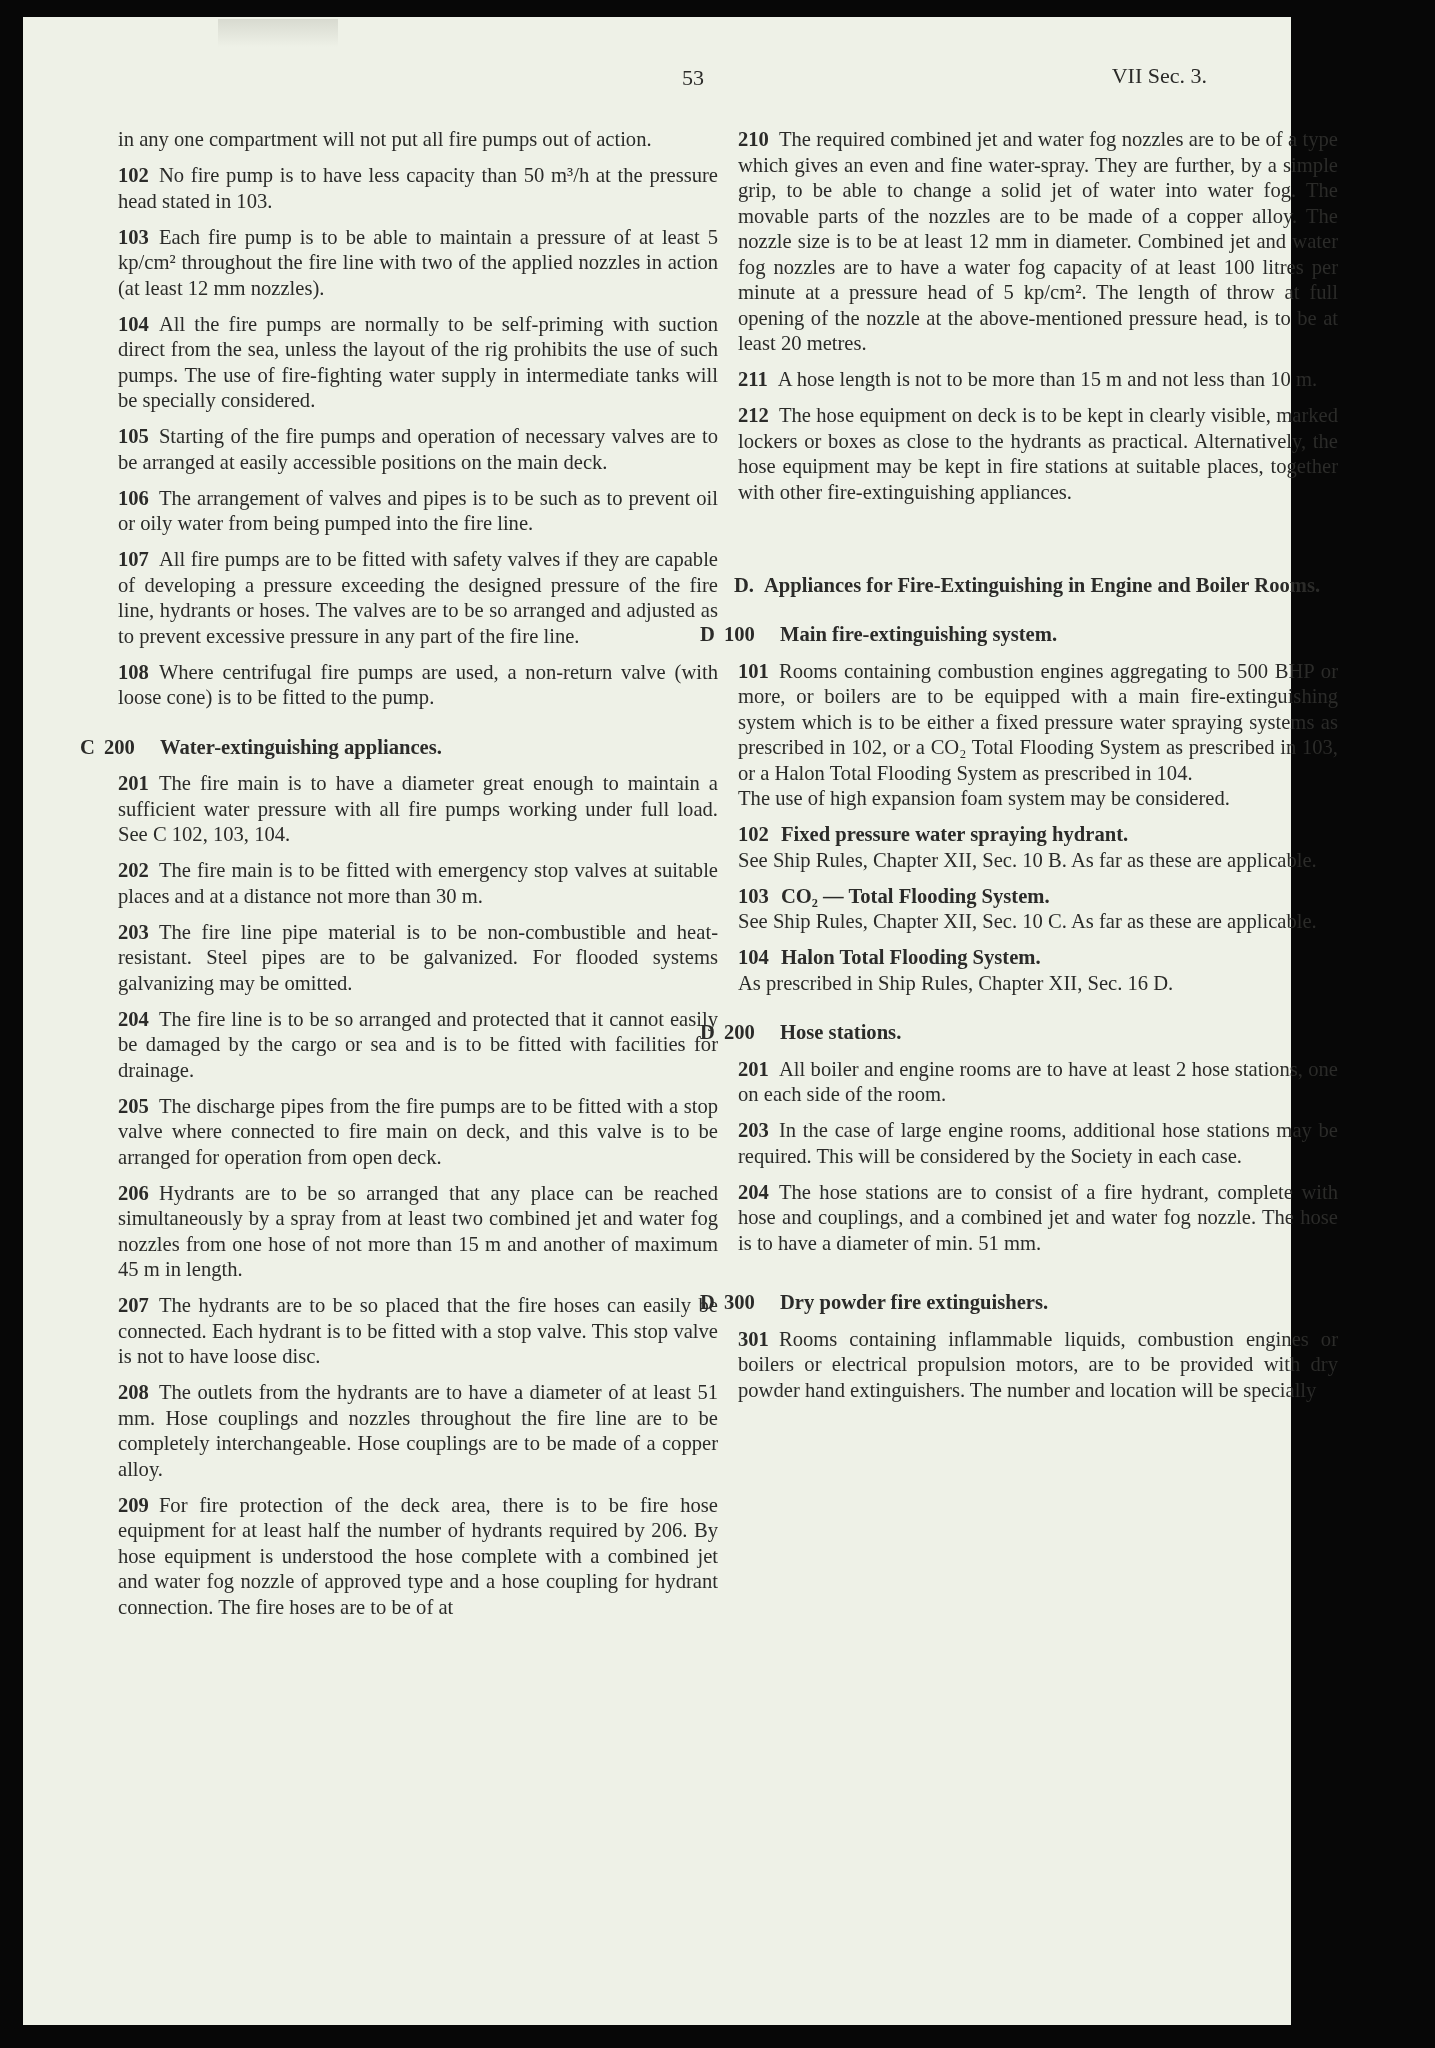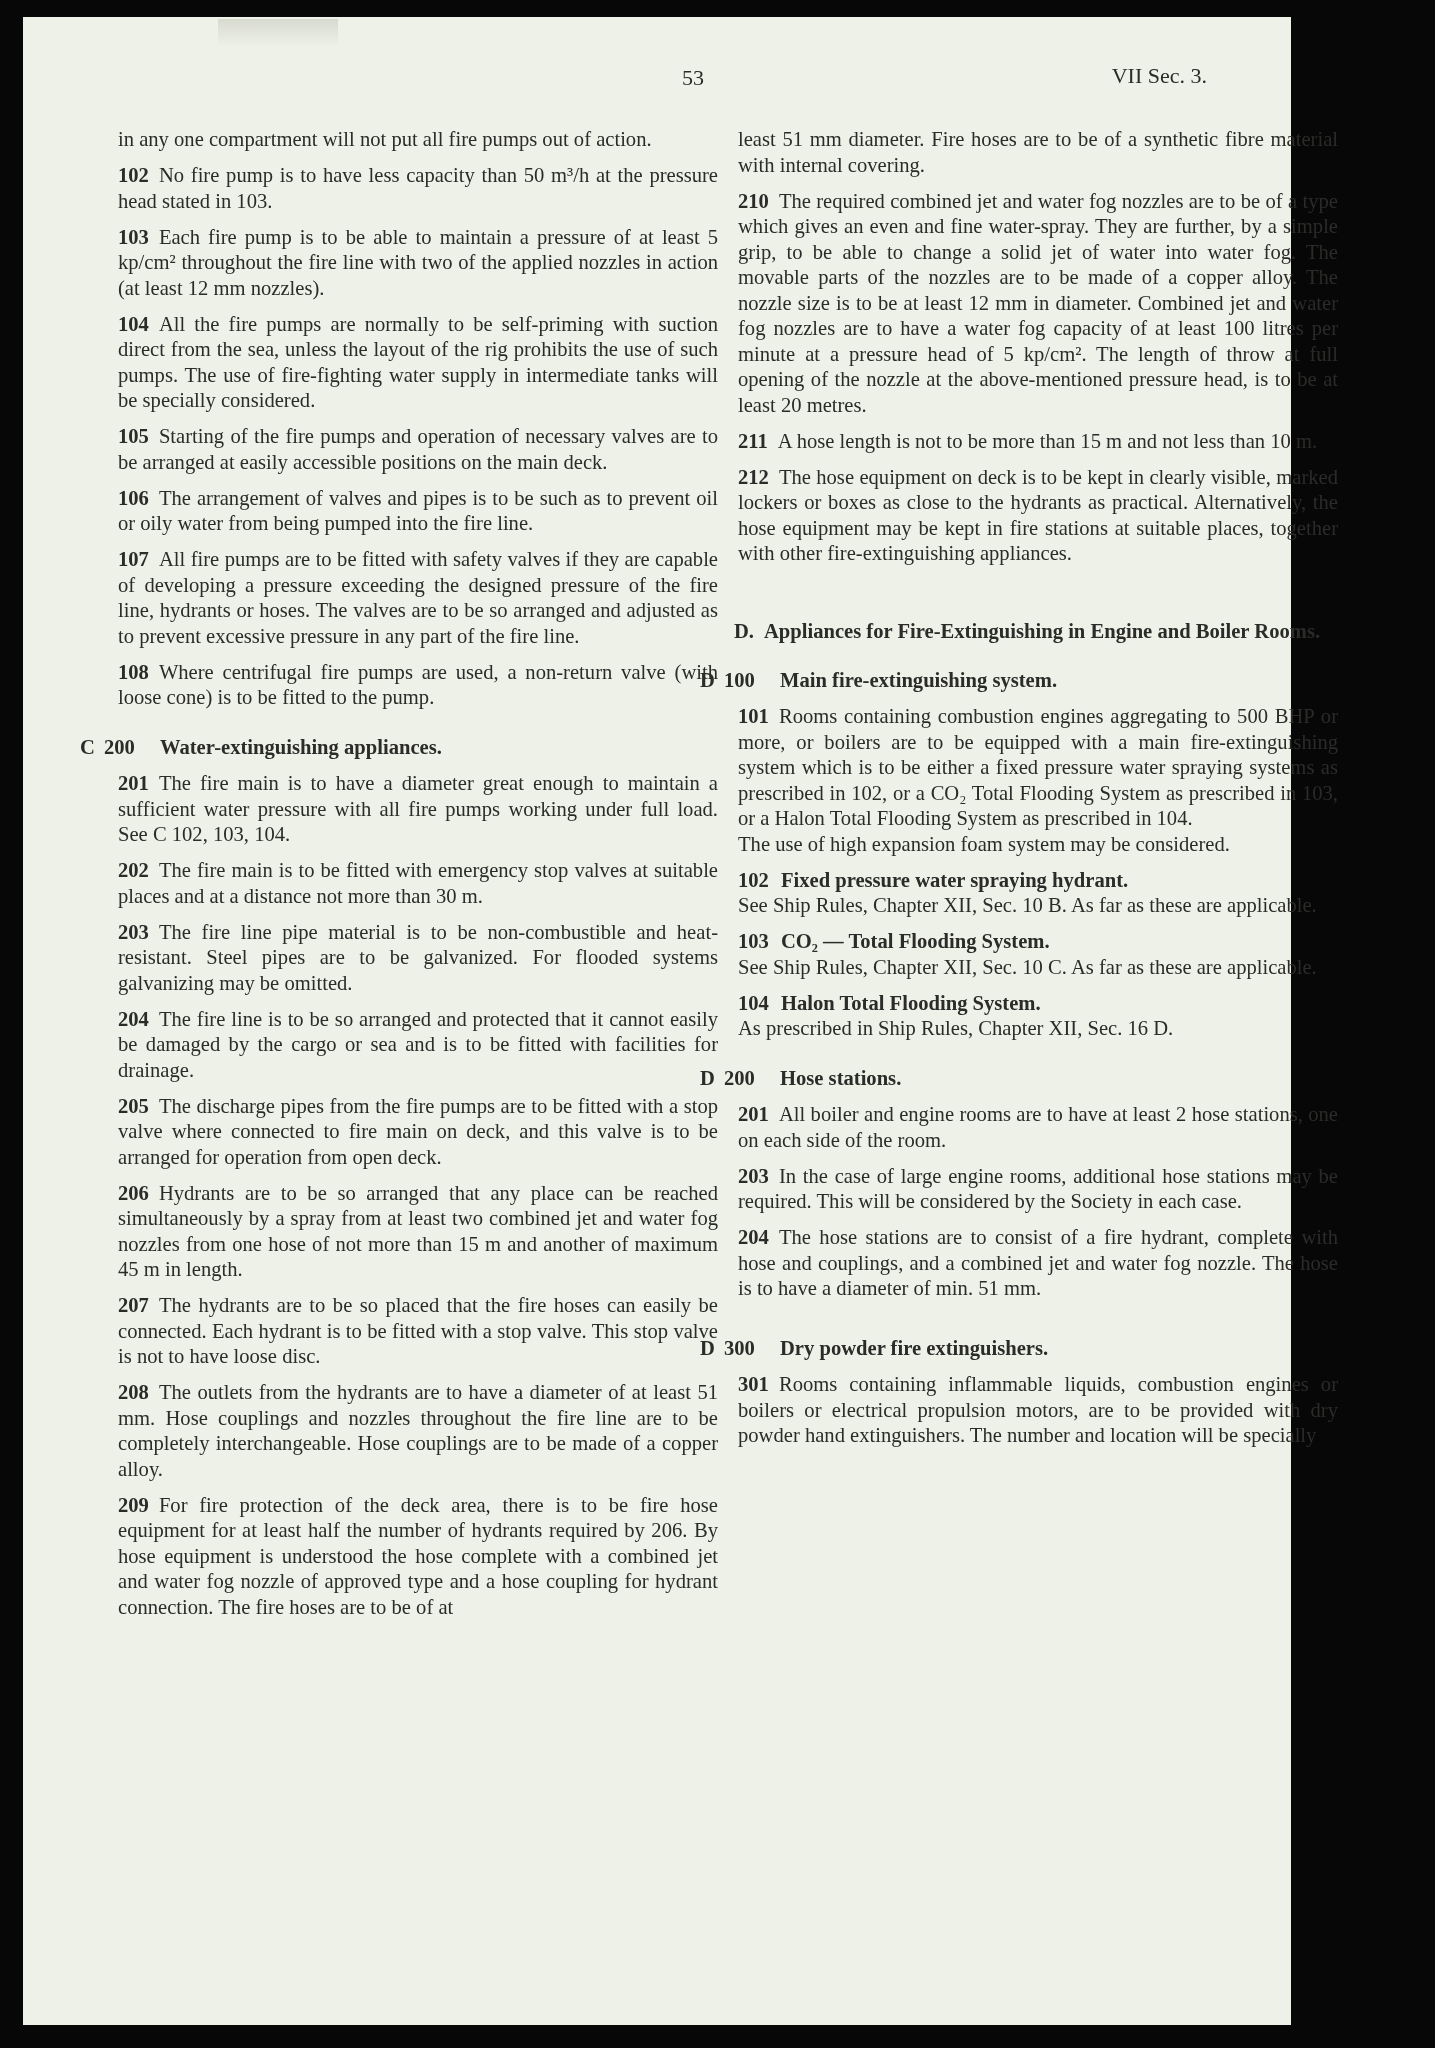--- a/index.html
+++ b/index.html
@@ -40,21 +40,21 @@
   .para { margin: 0 0 10.5px 0; }
   .para .num { font-weight: bold; margin-right: 10px; }
   .sub-head {
     font-weight: bold; margin: 24px 0 11px -38px;
     display: flex;
   }
   .sub-head .letter { width: 16px; margin-right: 8px; }
   .sub-head .code { width: 56px; }
   .section-title {
     font-weight: bold; text-align: center;
-    margin: 52px 0 22px -22px; line-height: 25px;
+    margin: 68px 0 22px -22px; line-height: 25px;
   }
   .section-title .lead { margin-right: 10px; }
   .item-title { font-weight: bold; margin: 0; }
   .item-title .num { margin-right: 12px; }
   .item-body { margin: 0 0 10.5px 0; }
 </style>
 </head>
 <body>
 
 <div class="page">
@@ -87,21 +87,20 @@
         <p class="para"><span class="num">204</span><span>The fire line is to be so arranged and protected that it cannot easily be damaged by the cargo or sea and is to be fitted with facilities for drainage.</span></p>
         <p class="para"><span class="num">205</span><span>The discharge pipes from the fire pumps are to be fitted with a stop valve where connected to fire main on deck, and this valve is to be arranged for operation from open deck.</span></p>
         <p class="para"><span class="num">206</span><span>Hydrants are to be so arranged that any place can be reached simultaneously by a spray from at least two combined jet and water fog nozzles from one hose of not more than 15 m and another of maximum 45 m in length.</span></p>
         <p class="para"><span class="num">207</span><span>The hydrants are to be so placed that the fire hoses can easily be connected. Each hydrant is to be fitted with a stop valve. This stop valve is not to have loose disc.</span></p>
         <p class="para"><span class="num">208</span><span>The outlets from the hydrants are to have a diameter of at least 51 mm. Hose couplings and nozzles throughout the fire line are to be completely interchangeable. Hose couplings are to be made of a copper alloy.</span></p>
         <p class="para"><span class="num">209</span><span>For fire protection of the deck area, there is to be fire hose equipment for at least half the number of hydrants required by 206. By hose equipment is understood the hose complete with a combined jet and water fog nozzle of approved type and a hose coupling for hydrant connection. The fire hoses are to be of at</span></p>
       </div>
   </div>
 
   <div class="col right">
-    <p class="para">least 51 mm diameter. Fire hoses are to be of a synthetic fibre material with internal covering.</p>
     <div id="right-c200">
         <p class="para"><span class="num">210</span><span>The required combined jet and water fog nozzles are to be of a type which gives an even and fine water-spray. They are further, by a simple grip, to be able to change a solid jet of water into water fog. The movable parts of the nozzles are to be made of a copper alloy. The nozzle size is to be at least 12 mm in diameter. Combined jet and water fog nozzles are to have a water fog capacity of at least 100 litres per minute at a pressure head of 5 kp/cm². The length of throw at full opening of the nozzle at the above-mentioned pressure head, is to be at least 20 metres.</span></p>
         <p class="para"><span class="num">211</span><span>A hose length is not to be more than 15 m and not less than 10 m.</span></p>
         <p class="para"><span class="num">212</span><span>The hose equipment on deck is to be kept in clearly visible, marked lockers or boxes as close to the hydrants as practical. Alternatively, the hose equipment may be kept in fire stations at suitable places, together with other fire-extinguishing appliances.</span></p>
       </div>
 
     <div class="section-title">
       <span class="lead">D.</span><span>Appliances for Fire-Extinguishing in Engine and Boiler Rooms.</span>
     </div>
 

